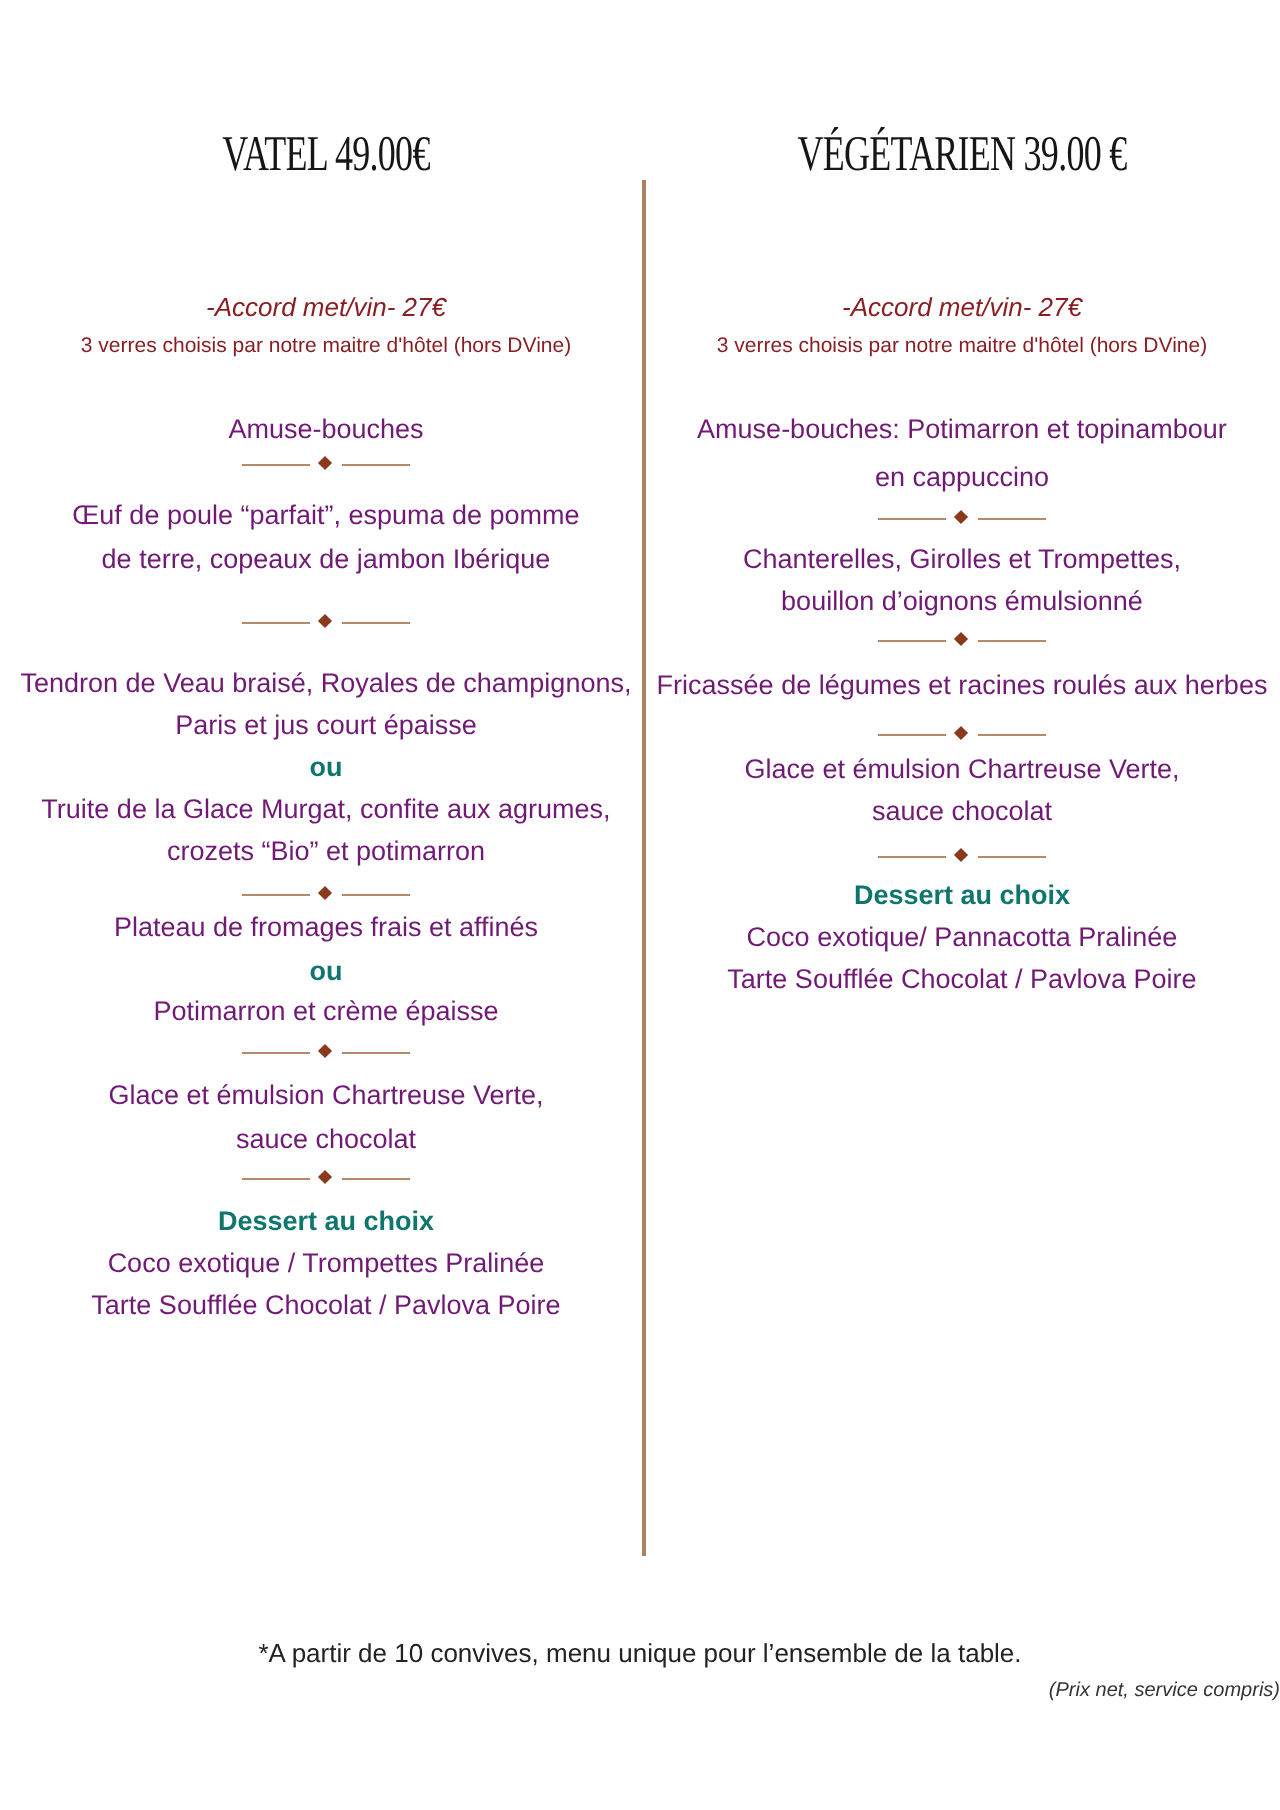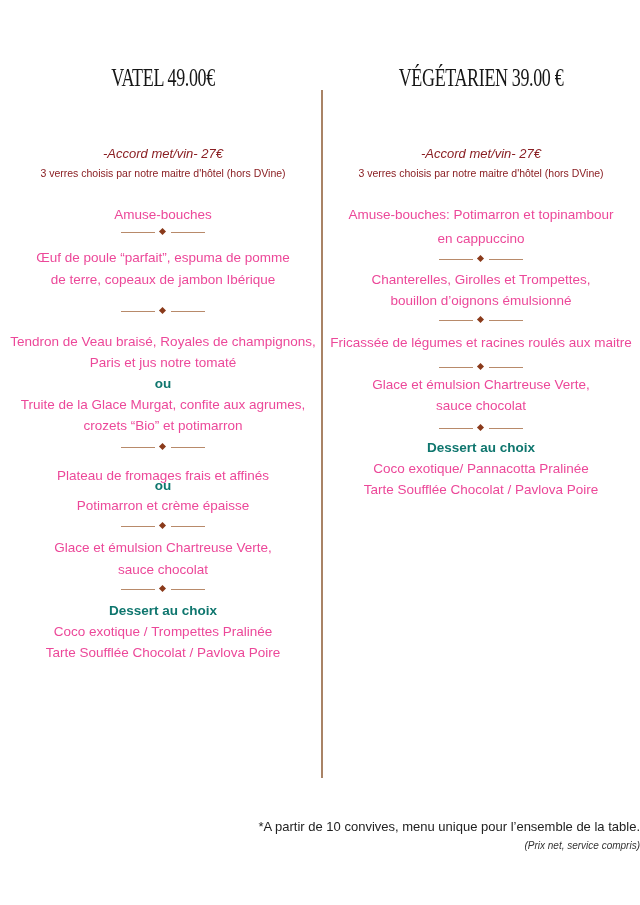--- a/index.html
+++ b/index.html
@@ -23,21 +23,21 @@
       position: absolute; left: 0; right: 0;
       color: #8a1f23; font-style: italic; font-size: 13px;
     }
     .accord-sub {
       position: absolute; left: 0; right: 0;
       color: #8a1f23; font-size: 10.5px;
       white-space: nowrap;
     }
     .line {
       position: absolute; left: 0; right: 0;
-      font-size: 13.5px; white-space: nowrap; color: #ec4899;
+      font-size: 13.5px; white-space: nowrap; color: #701a75;
     }
     .line.bold { font-weight: bold; color: #0f766e; }
     .sep {
       position: absolute; left: 50%; width: 84px; margin-left: -42px; height: 8px;
     }
     .sep::before, .sep::after {
       content: ""; position: absolute; top: 4px; width: 34px; height: 1px;
       background: #b88a6a;
     }
     .sep::before { left: 0; }
@@ -45,21 +45,21 @@
     .sep .dia {
       position: absolute; left: 39px; top: 1px; width: 5px; height: 5px;
       background: #8a3a1a; transform: rotate(45deg);
     }
     .vdivider {
       position: absolute; left: 321px; top: 90px; width: 2px; height: 688px;
       background: #a98366;
     }
     .footer-note {
       position: absolute; left: 0; width: 640px; top: 819px;
-      text-align: right; font-size: 13px; color: #222;
+      text-align: center; font-size: 13px; color: #222;
     }
     .footer-sub {
       position: absolute; left: 0; width: 640px; top: 840px;
       text-align: right; font-size: 10px; font-style: italic; color: #333;
     }
   </style>
 </head>
 <body>
 
 <div class="col col-left">
@@ -70,28 +70,28 @@
   <div class="line" style="top:207px">Amuse-bouches</div>
   <div class="sep" style="top:228px">
       <span class="dia"></span>
     </div>
   <div class="line" style="top:250px">Œuf de poule “parfait”, espuma de pomme</div>
   <div class="line" style="top:272px">de terre, copeaux de jambon Ibérique</div>
   <div class="sep" style="top:307px">
       <span class="dia"></span>
     </div>
   <div class="line" style="top:334px">Tendron de Veau braisé, Royales de champignons,</div>
-  <div class="line" style="top:355px">Paris et jus notre tomaté</div>
+  <div class="line" style="top:355px">Paris et jus court épaisse</div>
   <div class="line bold" style="top:376px">ou</div>
   <div class="line" style="top:397px">Truite de la Glace Murgat, confite aux agrumes,</div>
   <div class="line" style="top:418px">crozets “Bio” et potimarron</div>
   <div class="sep" style="top:443px">
       <span class="dia"></span>
     </div>
-  <div class="line" style="top:468px">Plateau de fromages frais et affinés</div>
+  <div class="line" style="top:456px">Plateau de fromages frais et affinés</div>
   <div class="line bold" style="top:478px">ou</div>
   <div class="line" style="top:498px">Potimarron et crème épaisse</div>
   <div class="sep" style="top:522px">
       <span class="dia"></span>
     </div>
   <div class="line" style="top:540px">Glace et émulsion Chartreuse Verte,</div>
   <div class="line" style="top:562px">sauce chocolat</div>
   <div class="sep" style="top:585px">
       <span class="dia"></span>
     </div>
@@ -110,21 +110,21 @@
   <div class="line" style="top:207px">Amuse-bouches: Potimarron et topinambour</div>
   <div class="line" style="top:231px">en cappuccino</div>
   <div class="sep" style="top:255px">
       <span class="dia"></span>
     </div>
   <div class="line" style="top:272px">Chanterelles, Girolles et Trompettes,</div>
   <div class="line" style="top:293px">bouillon d’oignons émulsionné</div>
   <div class="sep" style="top:316px">
       <span class="dia"></span>
     </div>
-  <div class="line" style="top:335px">Fricassée de légumes et racines roulés aux maitre</div>
+  <div class="line" style="top:335px">Fricassée de légumes et racines roulés aux herbes</div>
   <div class="sep" style="top:363px">
       <span class="dia"></span>
     </div>
   <div class="line" style="top:377px">Glace et émulsion Chartreuse Verte,</div>
   <div class="line" style="top:398px">sauce chocolat</div>
   <div class="sep" style="top:424px">
       <span class="dia"></span>
     </div>
   <div class="line bold" style="top:440px">Dessert au choix</div>
   <div class="line" style="top:461px">Coco exotique/ Pannacotta Pralinée</div>

